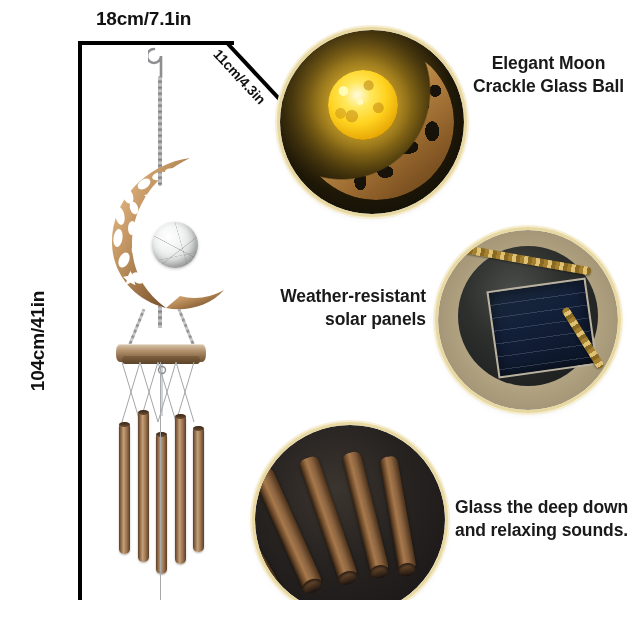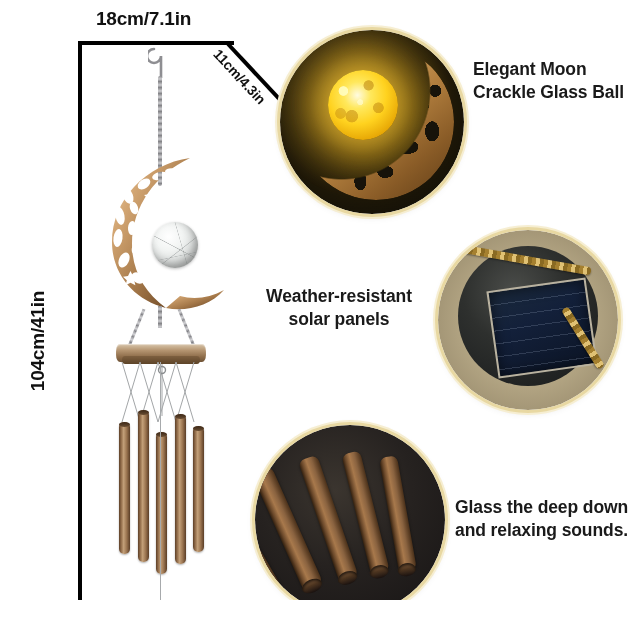--- a/index.html
+++ b/index.html
@@ -202,22 +202,22 @@
     position:absolute;left:-1px;bottom:-5px;width:100%;height:13px;border-radius:50%;
     background:linear-gradient(180deg,#8a6240 0%,#4d3520 45%,#1a1210 100%);
     box-shadow:inset 0 2px 3px rgba(0,0,0,.75);
   }
 
   
   .callout{
     position:absolute;color:#1a1a1a;font-weight:bold;
     font-size:17.5px;line-height:1.32;letter-spacing:-0.1px;white-space:pre-line;
   }
-  #callout-moon{left:473px;top:58px;text-align:left;}
-  #callout-solar{left:252px;top:285px;width:174px;text-align:center;}
+  #callout-moon{left:473px;top:52px;text-align:center;}
+  #callout-solar{left:252px;top:285px;width:174px;text-align:right;}
   #callout-tubes{left:455px;top:496px;text-align:left;}
 </style>
 </head>
 <body>
 
 <div id="stage">
 
   <div id="dim-top-line" class="dim-line"></div>
   <div id="dim-left-line" class="dim-line"></div>
   <div id="dim-diag-line" class="dim-line"></div>

